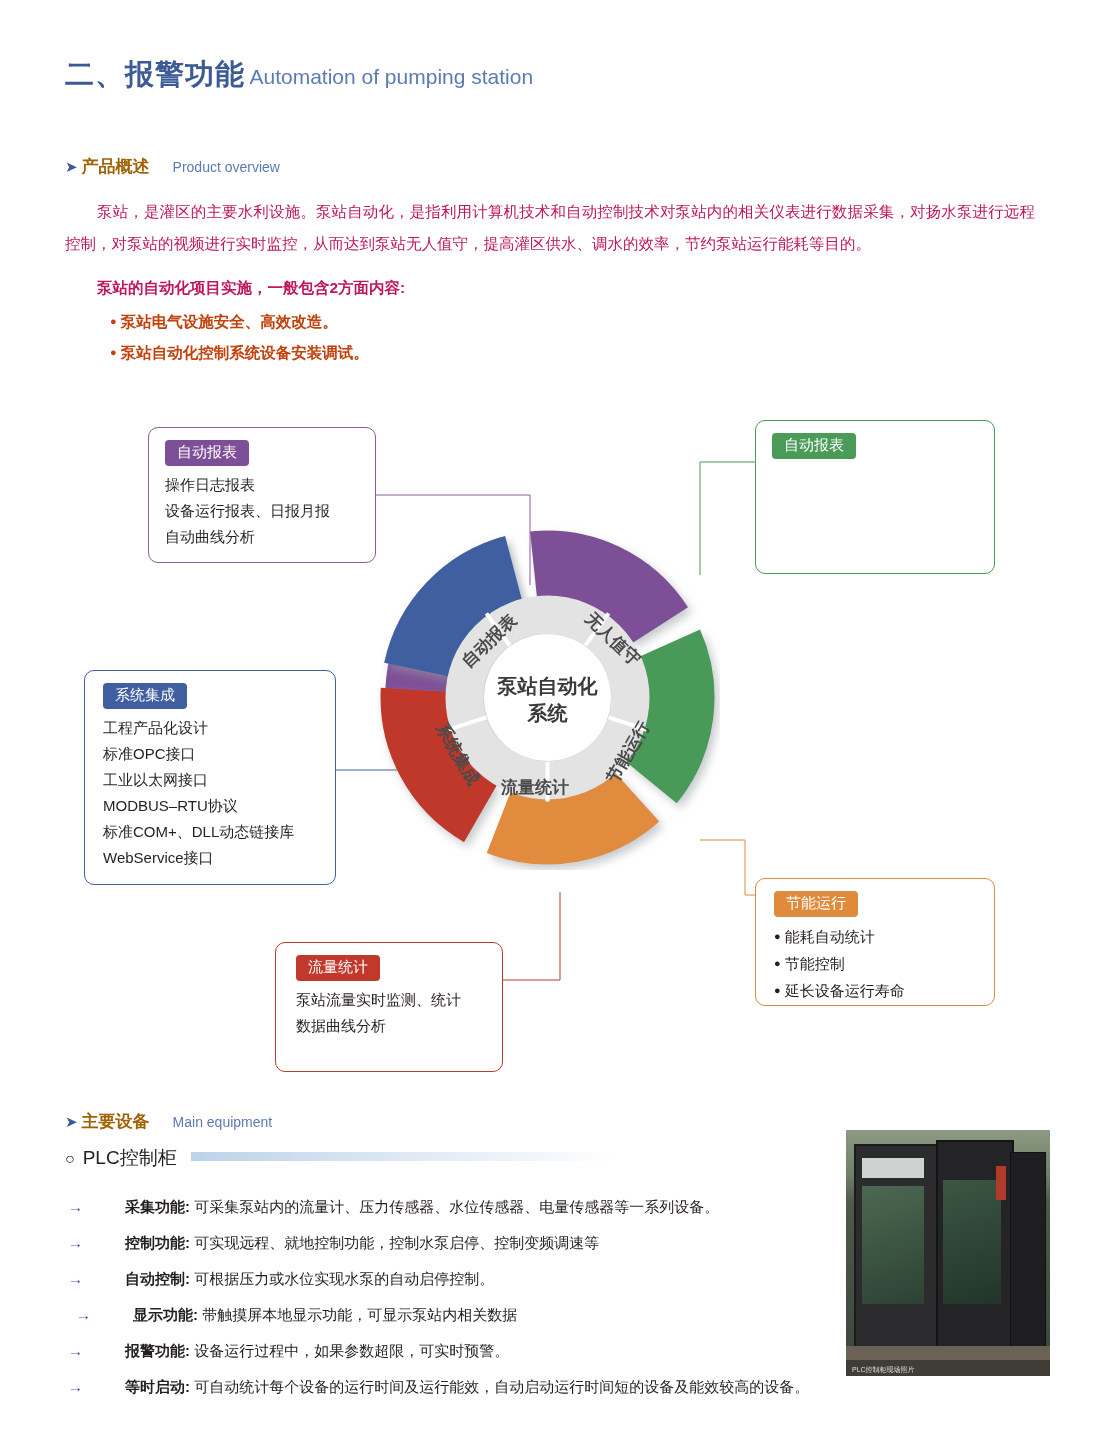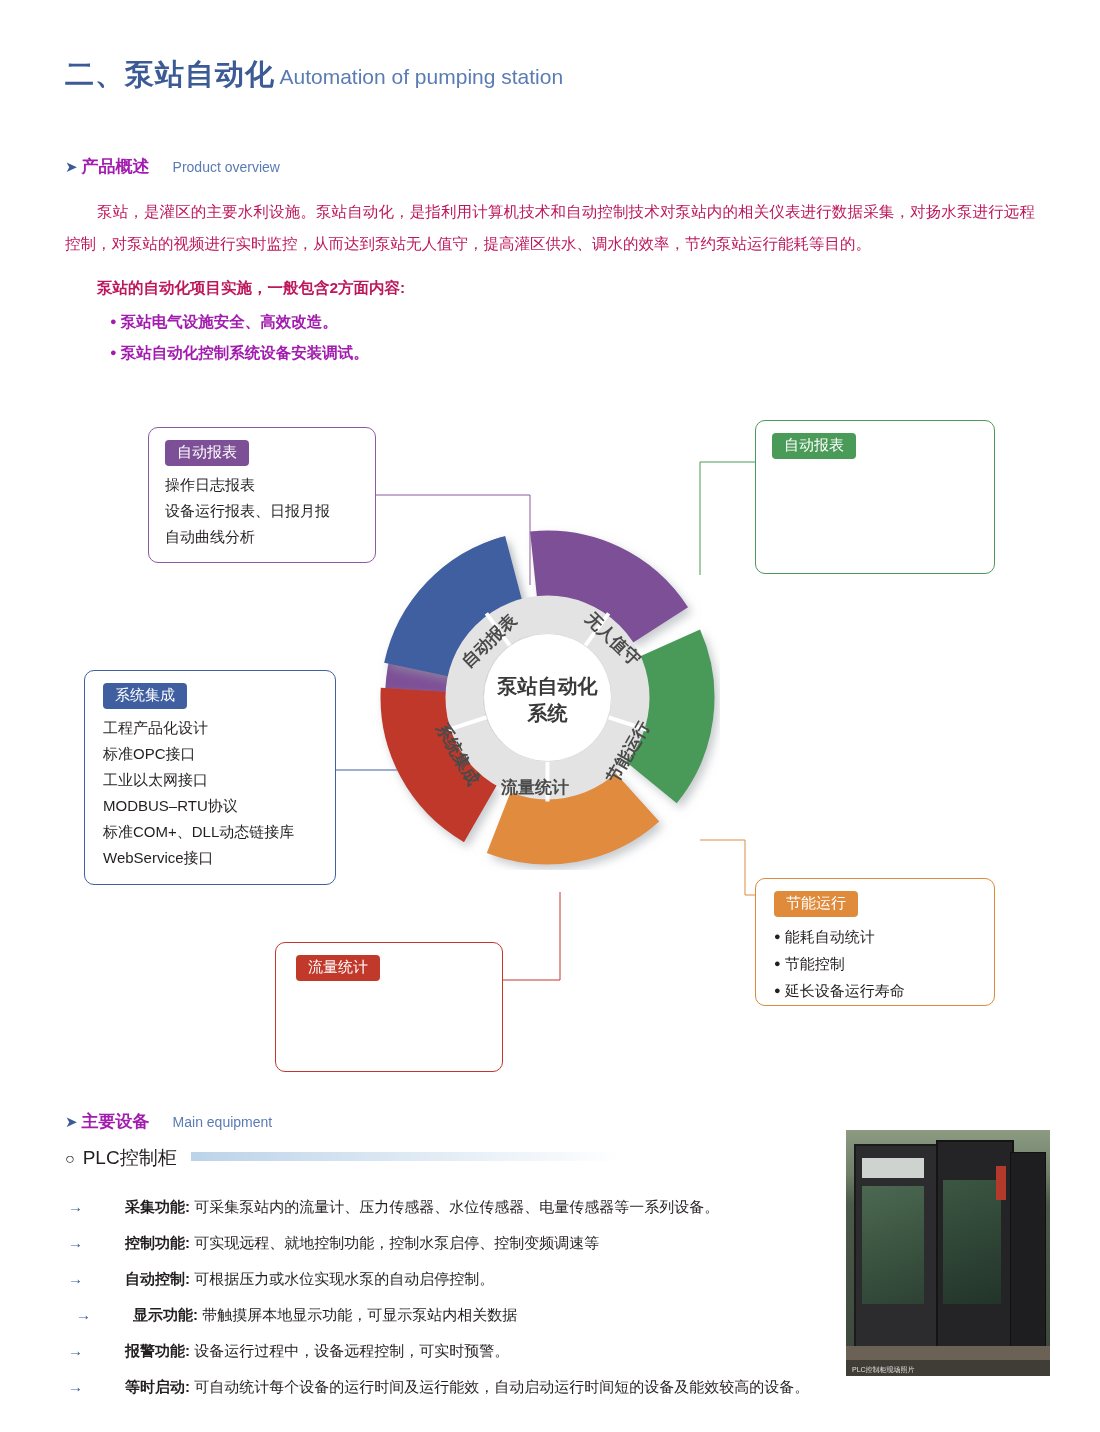--- a/index.html
+++ b/index.html
@@ -9,29 +9,29 @@
     color:#231f20;overflow:hidden;
   }
   
   .page-title{position:absolute;left:65px;top:55px;white-space:nowrap;}
   .page-title .cn{font-size:29px;font-weight:bold;color:#3c5a96;letter-spacing:1px;}
   .page-title .en{font-size:21px;color:#5b7bb4;font-weight:normal;}
 
   
   .sec-head{position:absolute;white-space:nowrap;}
   .sec-head .arrow{color:#3c5a96;font-size:15px;margin-right:4px;}
-  .sec-head .cn{font-size:17px;font-weight:bold;color:#a21caf;margin-top:12px;}
+  .sec-head .cn{font-size:17px;font-weight:bold;color:#a16207;margin-top:12px;}
   .sec-head .en{font-size:14px;color:#5b7bb4;margin-left:23px;}
 
   
   .para{position:absolute;font-size:15.5px;line-height:32px;color:#be185d;}
   #overview-p1{left:65px;top:196px;width:970px;text-indent:32px;text-align:justify;}
   #overview-p2{left:65px;top:272px;width:970px;text-indent:32px;font-weight:bold;}
   .bullet-list{position:absolute;left:110px;top:306px;}
-  .bullet-list .bl{font-size:15.5px;font-weight:bold;line-height:30px;color:#a21caf;}
+  .bullet-list .bl{font-size:15.5px;font-weight:bold;line-height:30px;color:#c2410c;}
   .bullet-list .dot{font-size:11px;vertical-align:2px;margin-right:4px;}
 
   
   #diagram{position:absolute;left:0;top:400px;width:1100px;height:680px;}
 
   .callout{position:absolute;border-radius:10px;background:#fff;box-sizing:border-box;}
   .callout .tag{display:inline-block;color:#fff;font-size:15px;border-radius:4px;padding:3px 12px 4px;margin:0 0 6px 0;}
   .callout .lines{font-size:15px;line-height:26px;color:#231f20;}
   .callout .lines div{white-space:nowrap;}
 
@@ -88,21 +88,21 @@
   #photo .panel{position:absolute;left:16px;top:28px;width:62px;height:20px;background:#cfd3cf;}
   #photo .led{position:absolute;left:150px;top:36px;width:10px;height:34px;background:#b33a2b;}
   #photo .floor{position:absolute;left:0;bottom:0;width:100%;height:30px;background:#6b6255;}
   #photo .strip{position:absolute;left:0;bottom:0;width:100%;height:16px;background:rgba(30,30,30,.55);}
   #photo .striptxt{position:absolute;left:6px;bottom:1px;font-size:7px;color:#e0e0e0;white-space:nowrap;}
 </style>
 </head>
 <body>
 
 <div class="page-title">
-  <span class="cn">二、泵站自动化</span>
+  <span class="cn">二、报警功能</span>
   <span class="en">Automation of pumping station</span>
 </div>
 
 <div class="sec-head" style="left:65px;top:155px;">
   <span class="arrow">➤</span><span class="cn">产品概述</span><span class="en">Product overview</span>
 </div>
 
 <div class="para" id="overview-p1">泵站，是灌区的主要水利设施。泵站自动化，是指利用计算机技术和自动控制技术对泵站内的相关仪表进行数据采集，对扬水泵进行远程控制，对泵站的视频进行实时监控，从而达到泵站无人值守，提高灌区供水、调水的效率，节约泵站运行能耗等目的。</div>
 <div class="para" id="overview-p2">泵站的自动化项目实施，一般包含2方面内容:</div>
 
@@ -206,20 +206,24 @@
         <div>MODBUS–RTU协议</div>
         <div>标准COM+、DLL动态链接库</div>
         <div>WebService接口</div>
       </div>
     </div>
   </div>
 
   <div class="callout" id="co-flow">
     <div class="inner">
       <span class="tag">流量统计</span>
+      <div class="lines">
+        <div>泵站流量实时监测、统计</div>
+        <div>数据曲线分析</div>
+      </div>
     </div>
   </div>
 
   <div class="callout" id="co-energy">
     <div class="inner">
       <span class="tag">节能运行</span>
       <div class="lines">
         <div><span class="d">●</span><span>能耗自动统计</span></div>
         <div><span class="d">●</span><span>节能控制</span></div>
         <div><span class="d">●</span><span>延长设备运行寿命</span></div>
@@ -247,21 +251,21 @@
 <div class="eqline" style="left:68px;top:1267px;">
   <span class="ar">→</span><b>自动控制:</b>
   <span>可根据压力或水位实现水泵的自动启停控制。</span>
 </div>
 <div class="eqline" style="left:76px;top:1303px;">
   <span class="ar">→</span><b>显示功能:</b>
   <span>带触摸屏本地显示功能，可显示泵站内相关数据</span>
 </div>
 <div class="eqline" style="left:68px;top:1339px;">
   <span class="ar">→</span><b>报警功能:</b>
-  <span>设备运行过程中，设备远程控制，可实时预警。</span>
+  <span>设备运行过程中，如果参数超限，可实时预警。</span>
 </div>
 <div class="eqline" style="left:68px;top:1375px;">
   <span class="ar">→</span><b>等时启动:</b>
   <span>可自动统计每个设备的运行时间及运行能效，自动启动运行时间短的设备及能效较高的设备。</span>
 </div>
 
 <div id="photo">
   <div class="wall"></div>
   <div class="cab1"></div>
   <div class="glass1"></div>

